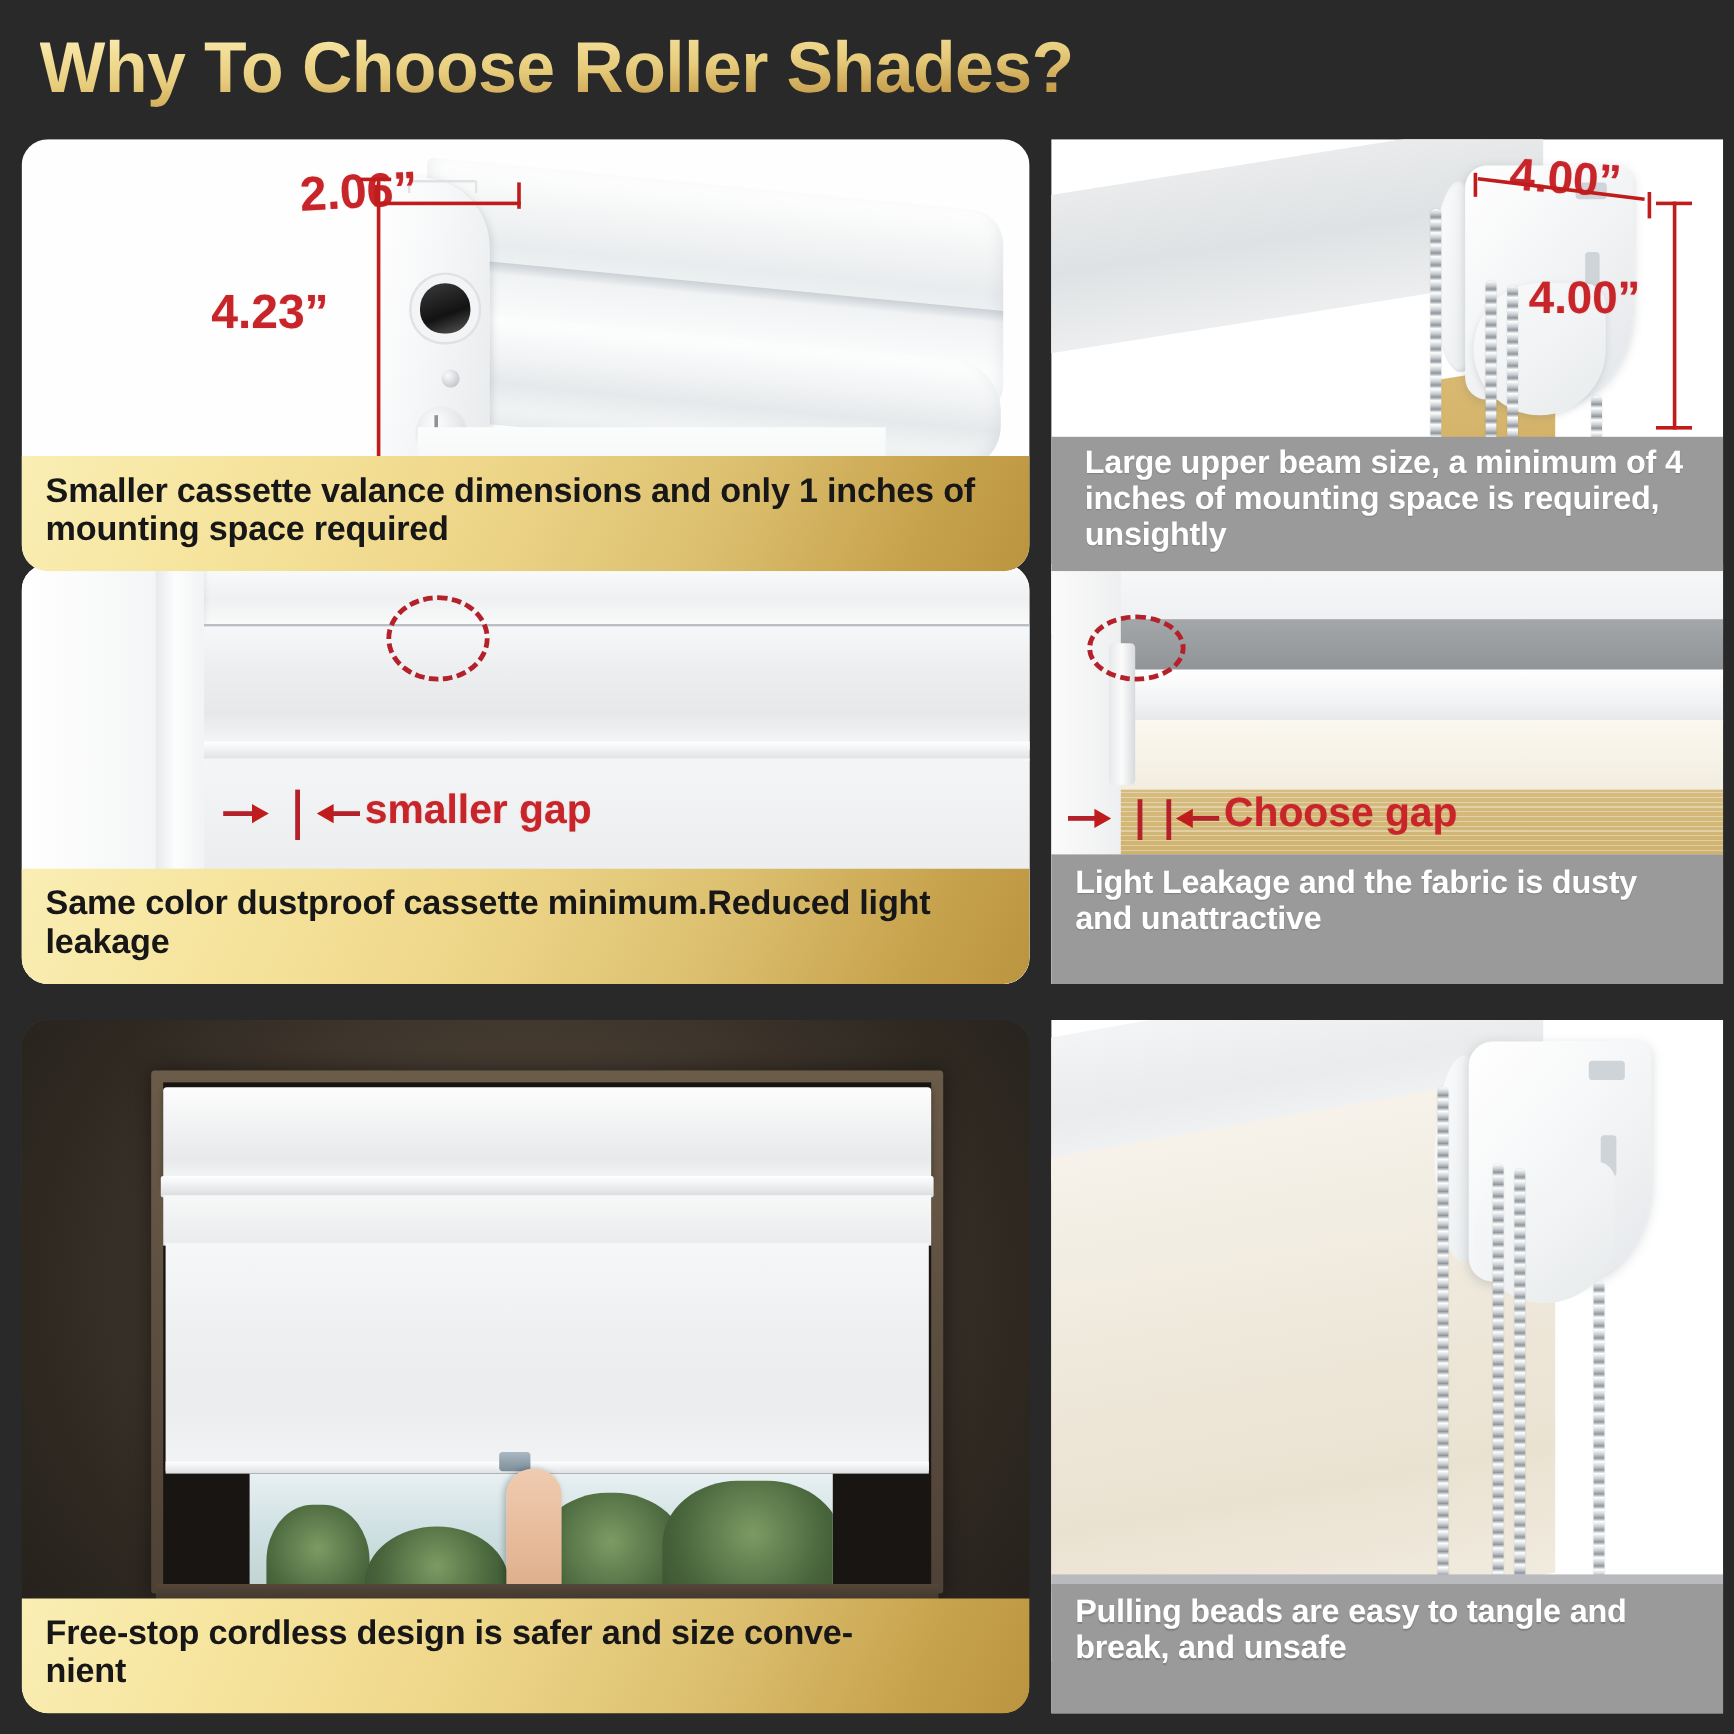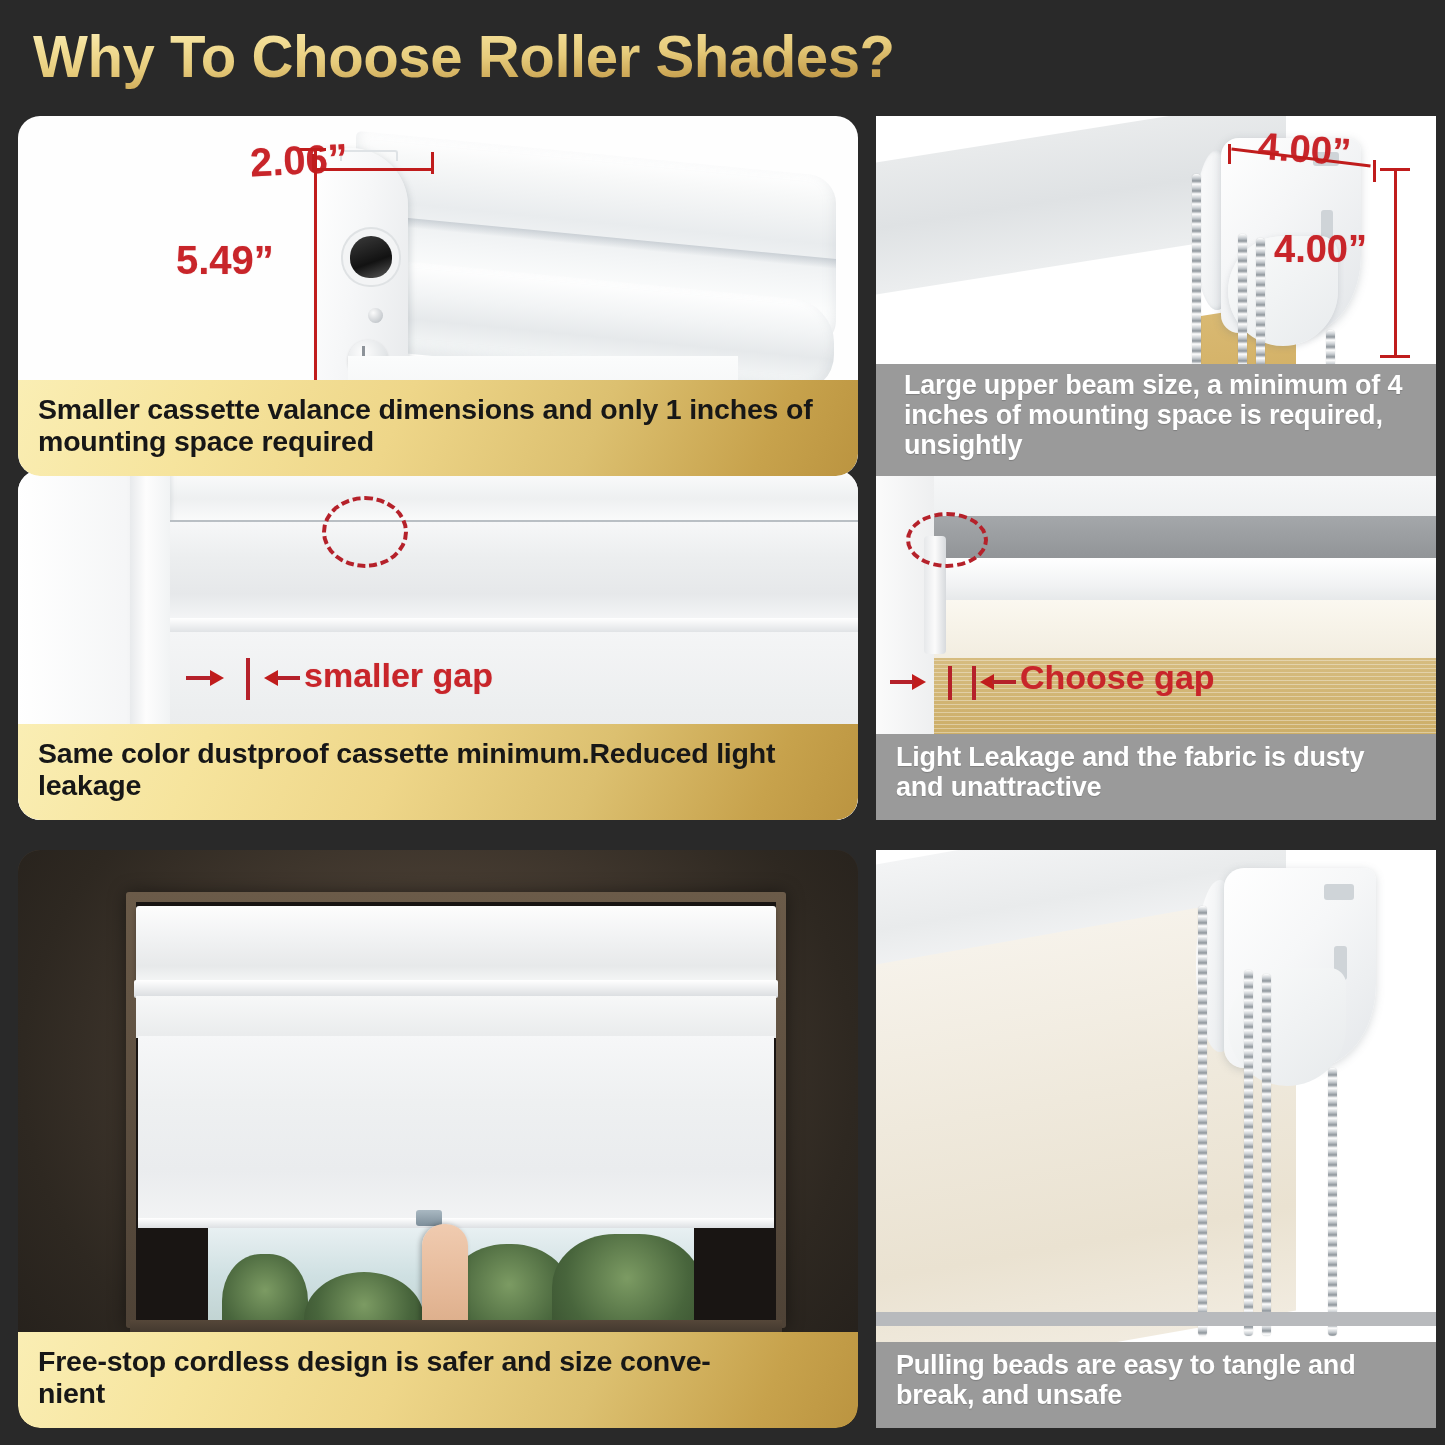--- a/index.html
+++ b/index.html
@@ -66,21 +66,21 @@
     font-size:28.5px;
     border-bottom-left-radius:22px;
     border-bottom-right-radius:22px;
     height:96px;
     letter-spacing:-0.2px;
   }
   .cap.gray{
     background:#9a9a9a;
     color:#ffffff;
     font-size:27px;
-    height:86px;
+    height:108px;
     padding-top:8px;
     letter-spacing:-0.2px;
     text-shadow:0 1px 1px rgba(0,0,0,0.18);
   }
   .cap.gray.tall{ height:112px; padding-top:6px;padding-left:28px; }
 
   
   .p1-bg{ position:absolute; inset:0; background:#fefefe; }
   .valance{
     position:absolute; left:288px; top:32px; width:530px; height:235px;
@@ -390,21 +390,21 @@
       <div class="val-fabric"></div>
 
       <div class="dim dimline-h" style="left:296px; top:52px; width:120px;"></div>
       <div class="dim tick" style="left:294px; top:38px; width:3px; height:18px;"></div>
       <div class="dim tick" style="left:413px; top:36px; width:3px; height:22px;"></div>
       <div class="dim-txt" style="left:232px; top:22px; font-size:40px; transform:rotate(-3deg);">2.06”</div>
 
       <div class="dim dimline-v" style="left:296px; top:32px; height:238px;"></div>
       <div class="dim tick" style="left:282px; top:32px; width:26px; height:3px;"></div>
       <div class="dim tick" style="left:282px; top:266px; width:26px; height:3px;"></div>
-      <div class="dim-txt" style="left:158px; top:122px; font-size:40px;">5.49”</div>
+      <div class="dim-txt" style="left:158px; top:122px; font-size:40px;">4.23”</div>
     </div>
 
     <div class="cap gold">
       <span>Smaller cassette valance dimensions and only 1 inches of mounting space required</span>
     </div>
   </div>
 
   <div class="panel right row1">
     <div class="photo">
       <div class="p2-bg"></div>

